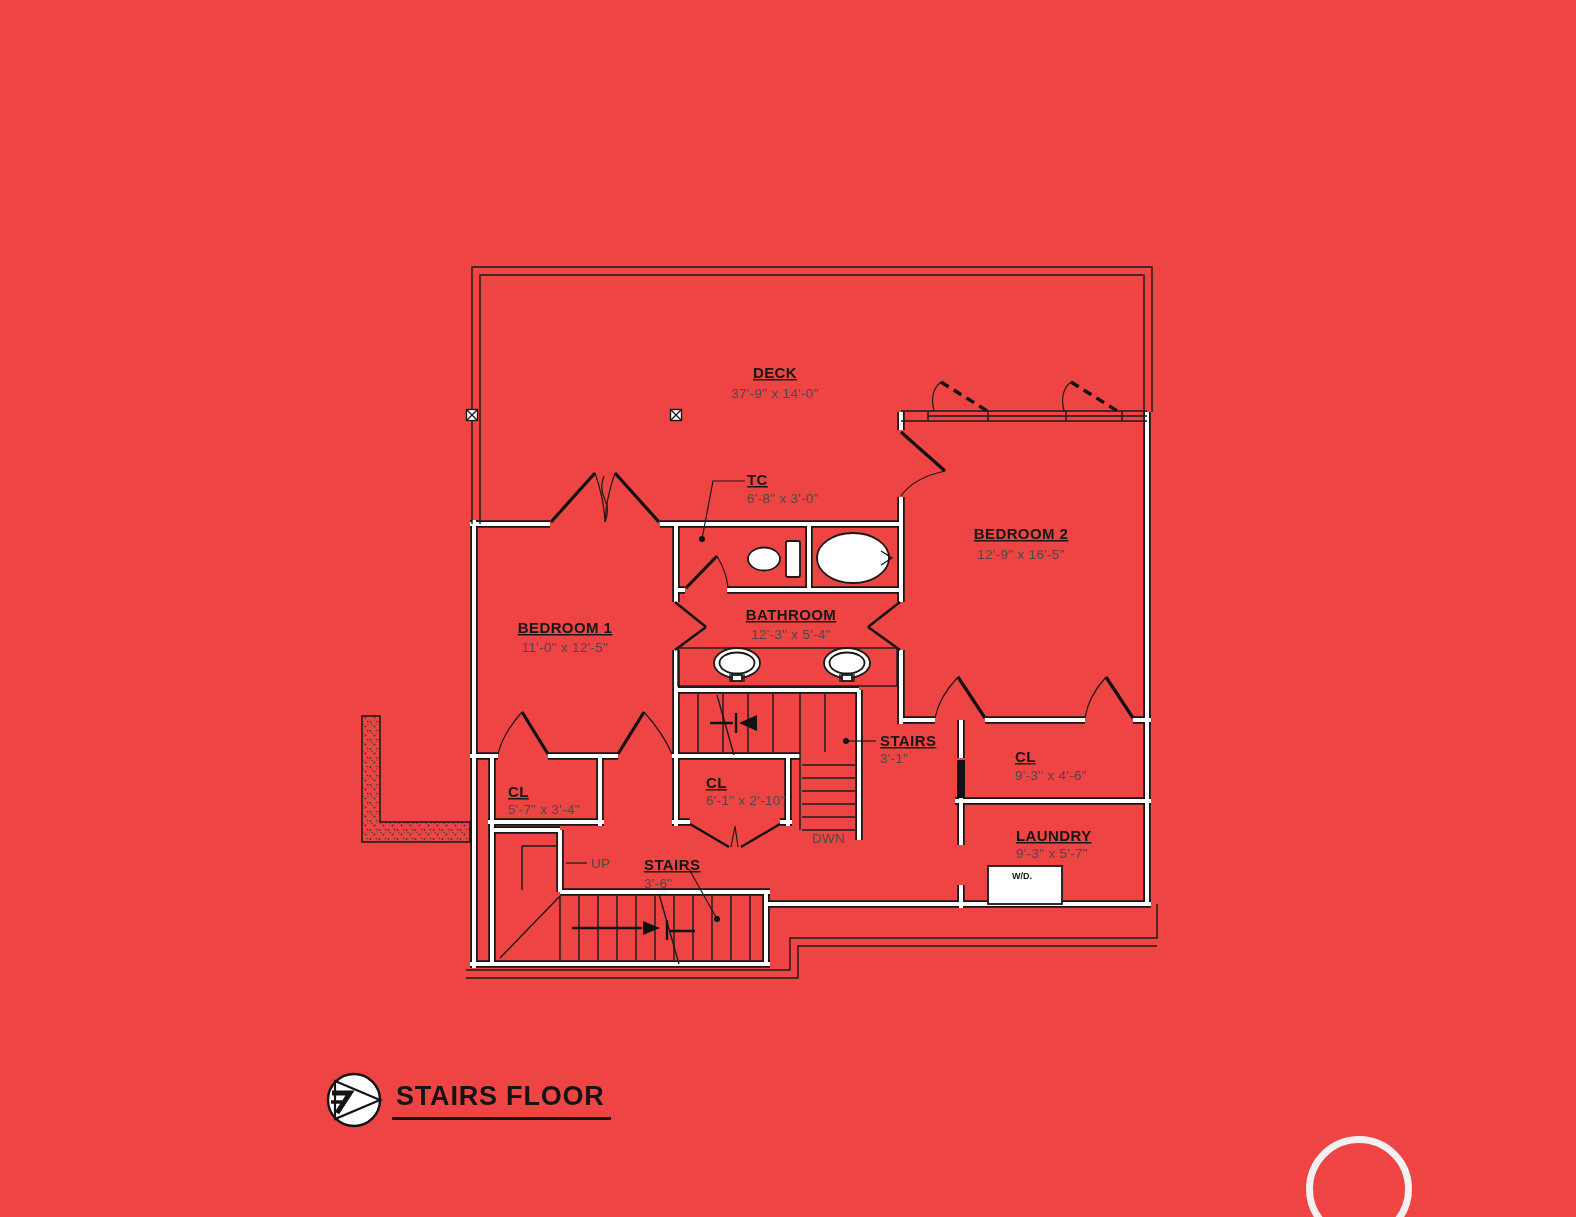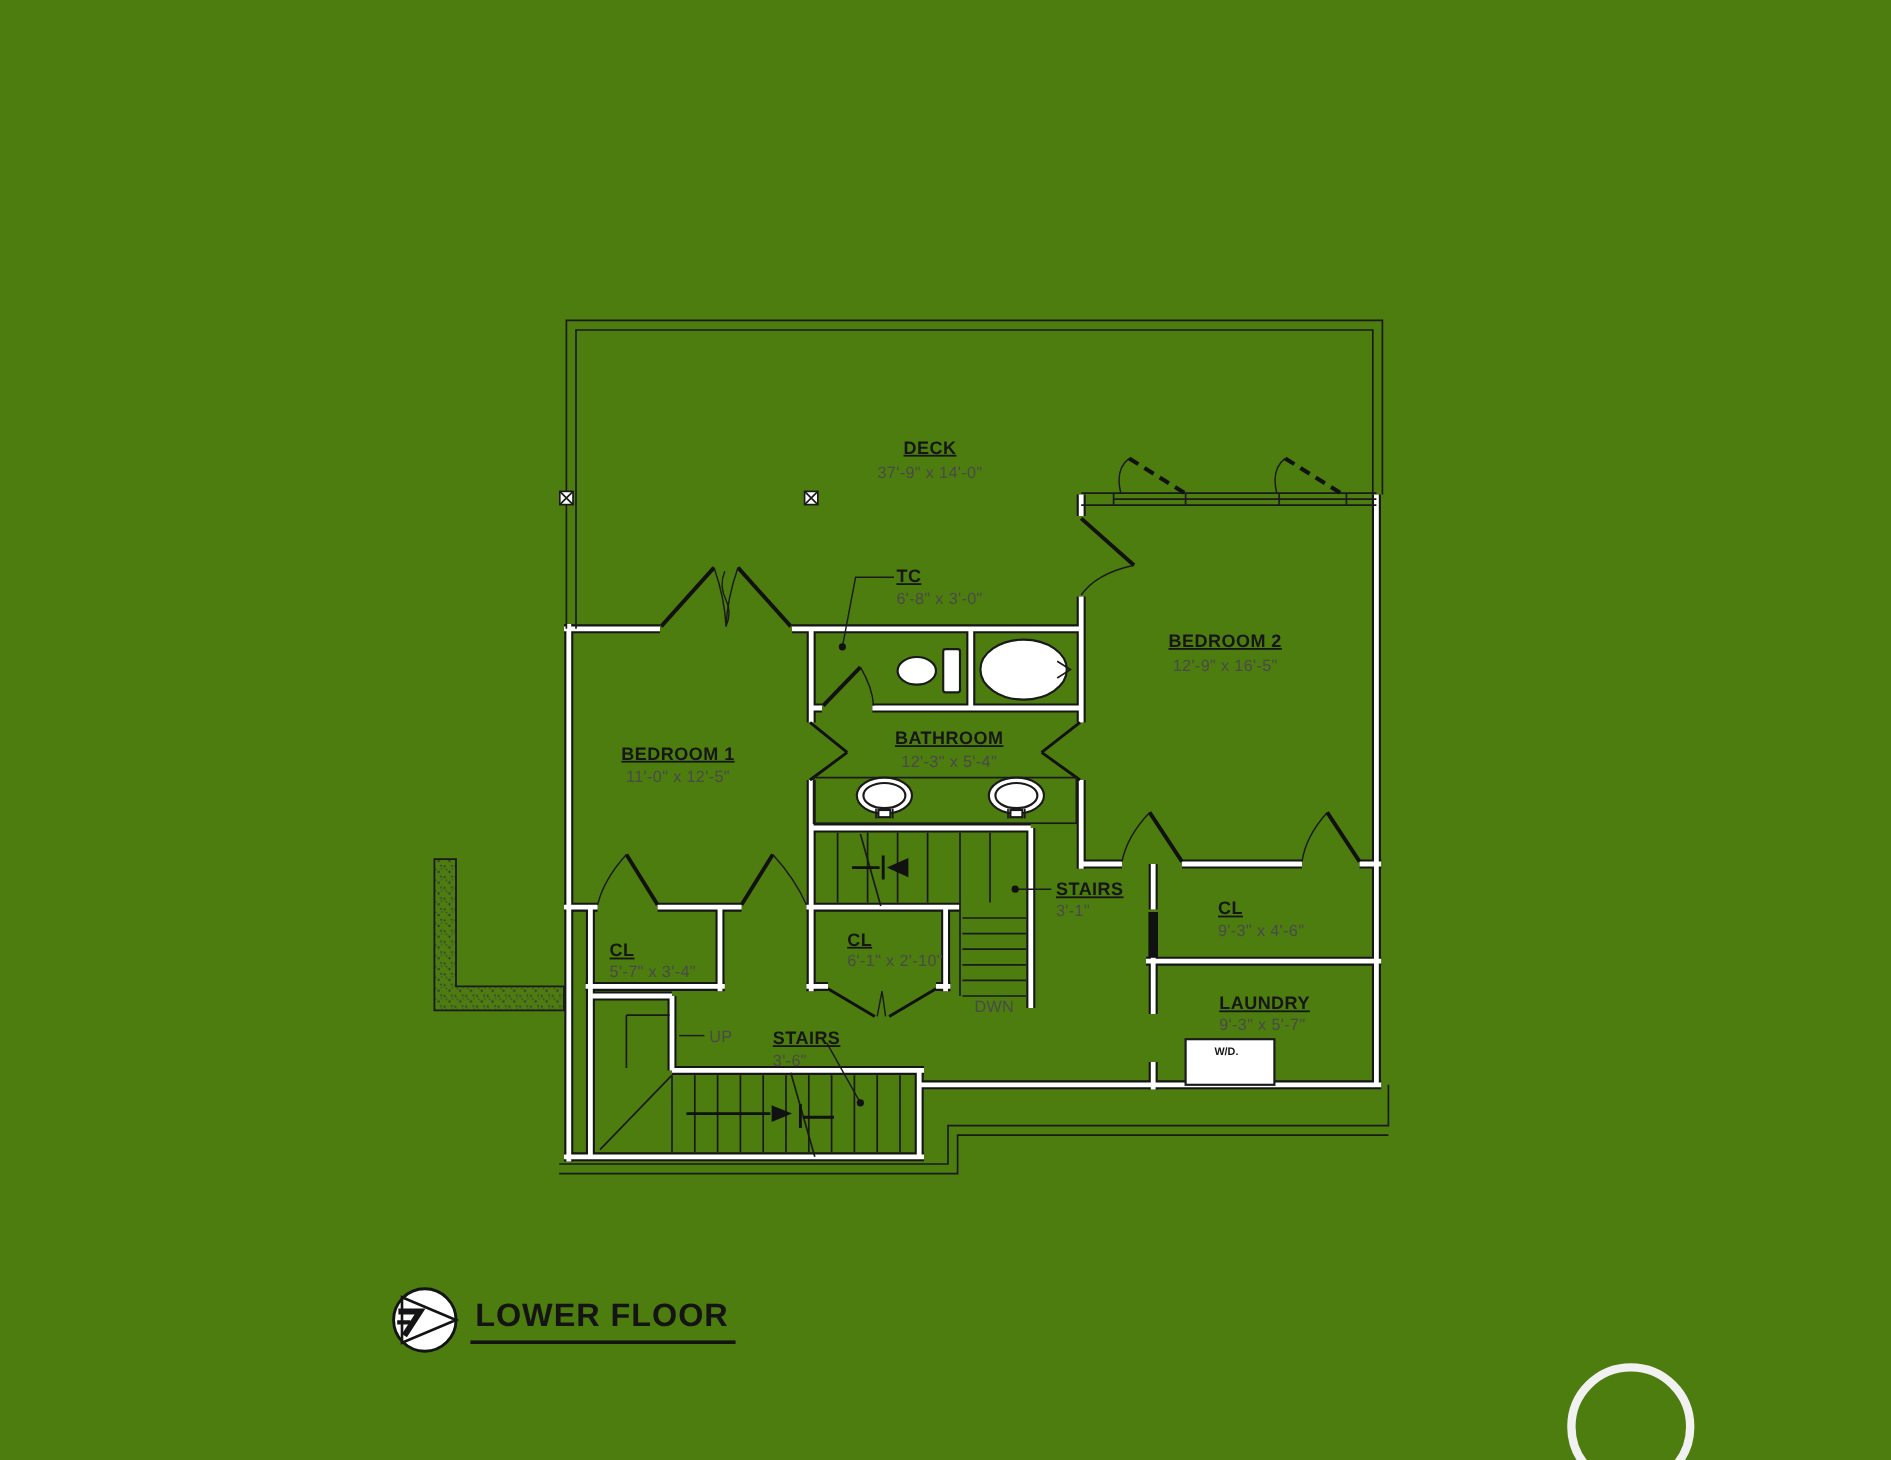--- a/index.html
+++ b/index.html
@@ -1,16 +1,16 @@
 <!DOCTYPE html>
 <html><head>
 <meta charset="utf-8">
 <style>
   html,body{margin:0;padding:0;background:#ffffff;}
-  .canvas{position:relative;width:1576px;height:1217px;background:#4d7c0f;overflow:hidden;
+  .canvas{position:relative;width:1576px;height:1217px;background:#ef4444;overflow:hidden;
           font-family:"Liberation Sans",sans-serif;}
   svg text{font-family:"Liberation Sans",sans-serif;}
   .room-name{font-size:15px;font-weight:700;fill:#161616;letter-spacing:.4px;
              text-decoration:underline;text-underline-offset:3px;}
   .room-dims{font-size:13.5px;font-weight:400;fill:#4a4a4a;letter-spacing:.3px;}
   .anno{font-size:13.5px;font-weight:400;fill:#4a4a4a;letter-spacing:.3px;}
   .tiny{font-size:9px;font-weight:700;fill:#161616;}
   .wall-outer{stroke:#161616;stroke-width:7.5;fill:none;}
   .wall-core{stroke:#ffffff;stroke-width:4;fill:none;}
   .thin{stroke:#1a1a1a;stroke-width:1.4;fill:none;}
@@ -208,19 +208,19 @@
 </svg>
 
 
 <div class="titleblock">
   <svg width="64" height="64" viewBox="0 0 64 64">
     <circle cx="32" cy="32" r="26" fill="#ffffff" stroke="#141414" stroke-width="2.4"></circle>
     <path d="M13,13 L58,32 L13,51 Z" fill="#ffffff" stroke="#141414" stroke-width="2.2"></path>
     <path d="M10,25 H28 L15,45" fill="none" stroke="#141414" stroke-width="5"></path>
     <path d="M9,34 H20" fill="none" stroke="#141414" stroke-width="3.5"></path>
   </svg>
-  <div class="title-text">LOWER FLOOR</div>
+  <div class="title-text">STAIRS FLOOR</div>
 </div>
 
 
 <div class="watermark"></div>
 
 </div>
 
 </body></html>

